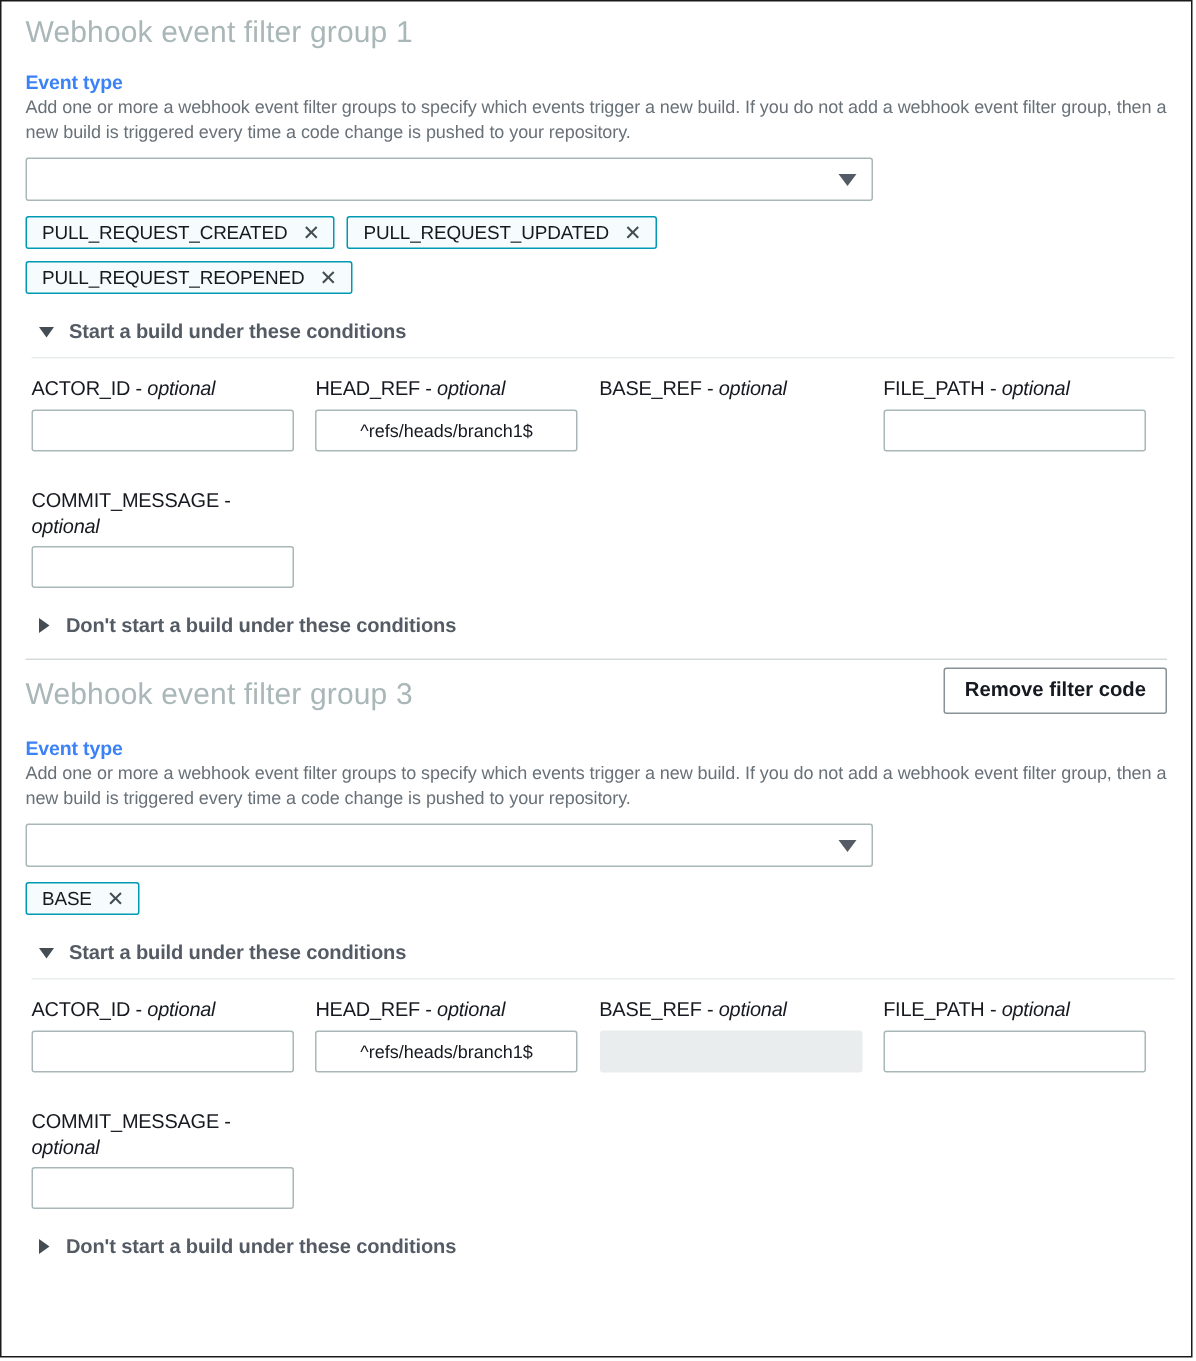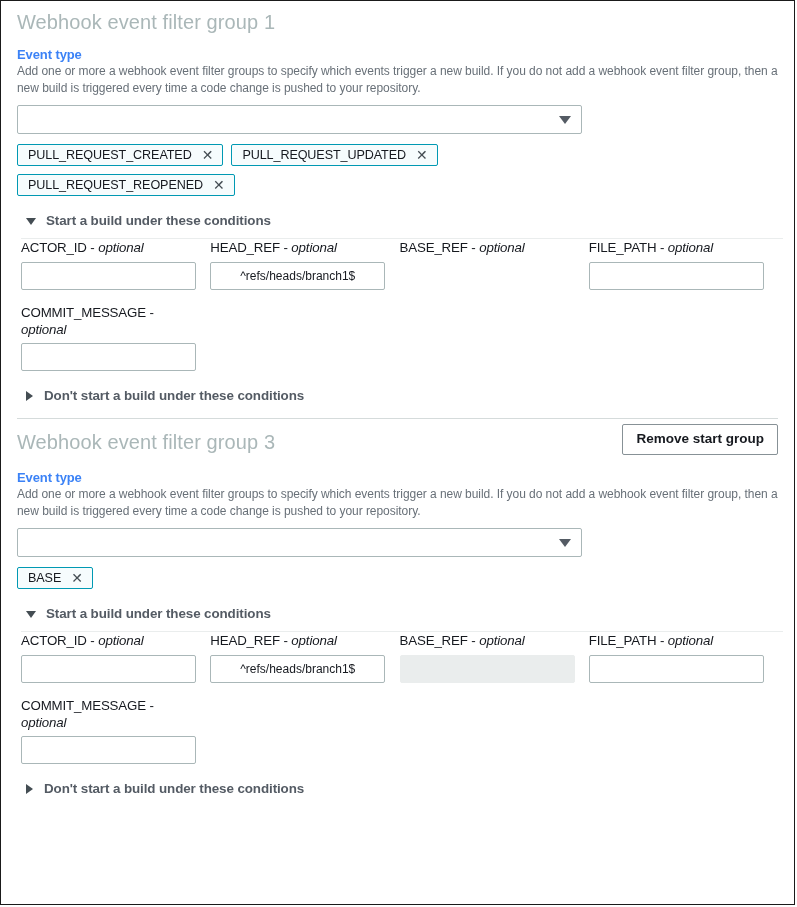--- a/index.html
+++ b/index.html
@@ -167,20 +167,21 @@
   .cond-rule {
     height: 1px;
     background: #eaeded;
     margin-top: 9px;
     margin-left: 4px;
     width: 762px;
   }
 
   .fields-row {
     display: flex;
+    margin-top: 11px;
     padding-left: 4px;
   }
   .field-col { width: 195px; }
   .field-label {
     font-size: 13.3px;
     color: #16191f;
     line-height: 17px;
     letter-spacing: -0.15px;
     white-space: nowrap;
   }
@@ -203,21 +204,21 @@
     text-align: center;
     padding: 0 6px;
     outline: none;
   }
   .text-input.disabled {
     background: #eaeded;
     border-color: #eaeded;
     color: #879196;
   }
   .commit-row {
-    margin-top: 14px;
+    margin-top: 24px;
     padding-left: 4px;
   }
   .commit-row .text-input { margin-top: 5px; }
 </style>
 </head>
 <body>
 
 <div class="page">
 
   <div class="group group-1">
@@ -283,21 +284,21 @@
       <span class="tri-right"></span>
       <span class="disclosure-label">Don't start a build under these conditions</span>
     </div>
 
     <div class="group-divider"></div>
   </div>
 
   <div class="group group-2">
     <div class="group-head">
       <div class="group-title">Webhook event filter group 3</div>
-      <button class="remove-btn">Remove start group</button>
+      <button class="remove-btn">Remove filter code</button>
     </div>
 
     <div class="field-title">Event type</div>
     <div class="field-desc">Add one or more a webhook event filter groups to specify which events trigger a new build. If you do not add a webhook event filter group, then a new build is triggered every time a code change is pushed to your repository.</div>
 
     <div class="select-row">
       <div class="select-box">
         <span class="select-value"></span>
         <span class="caret-down"></span>
       </div>

